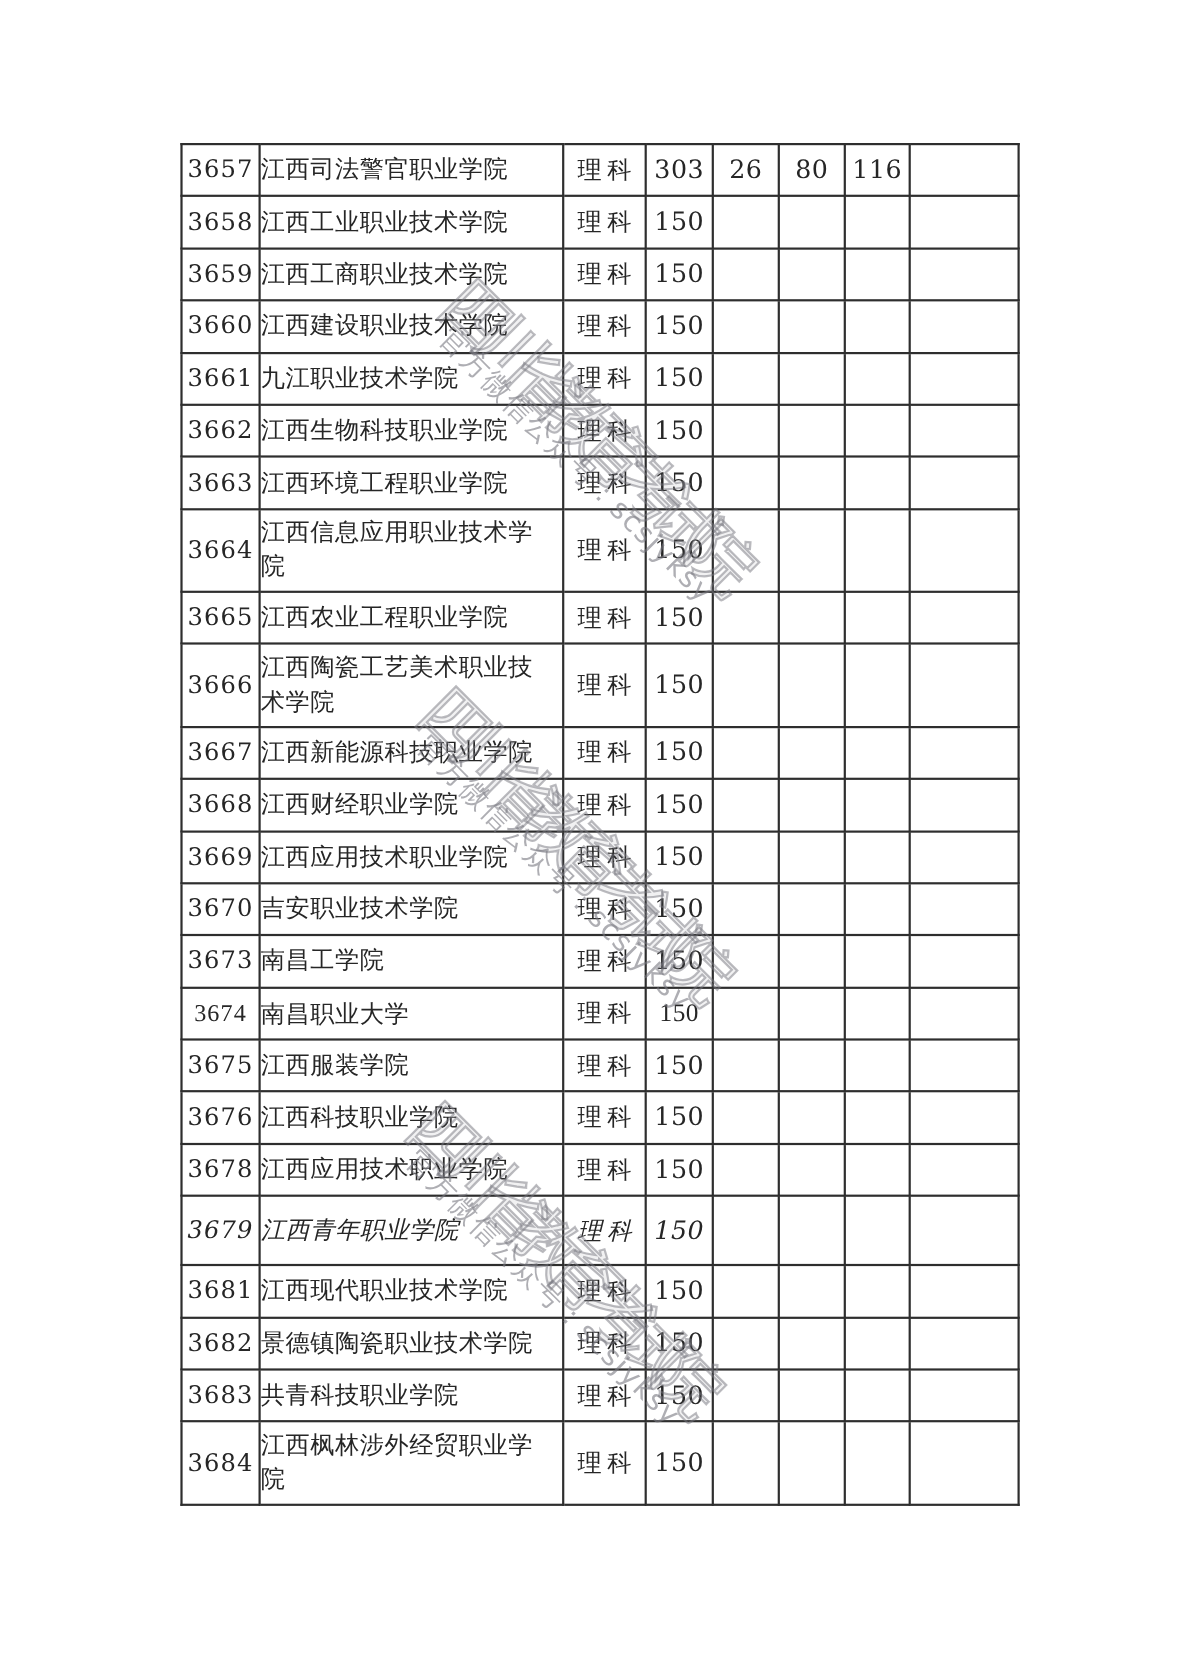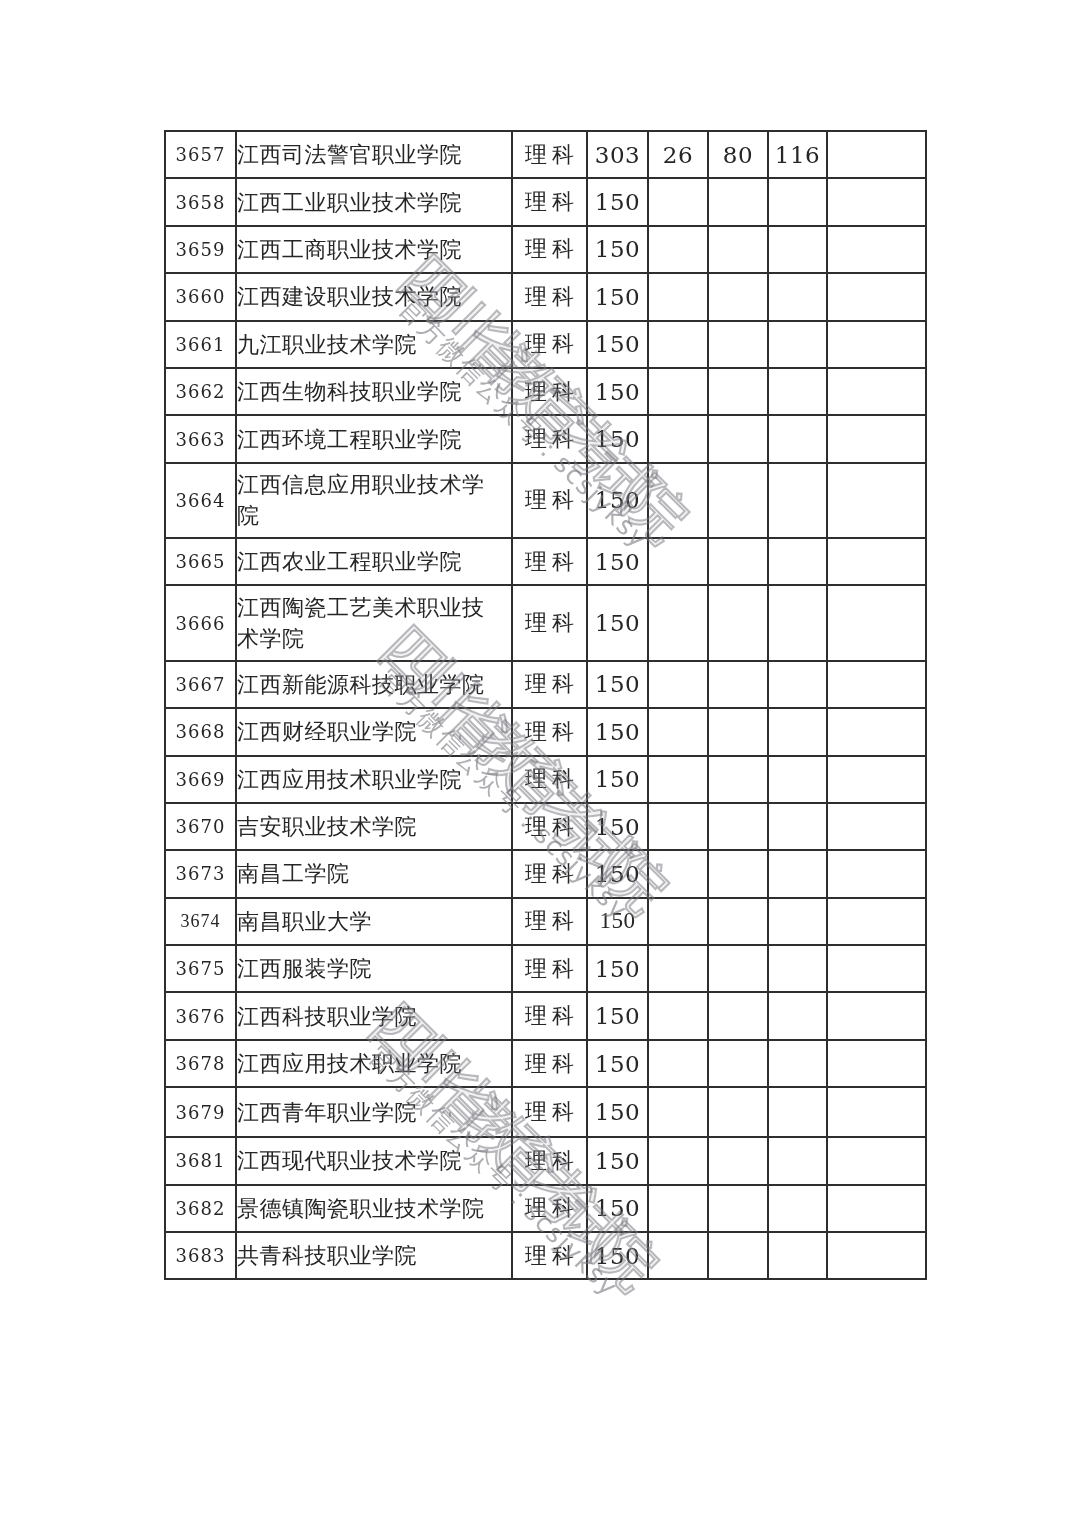--- a/index.html
+++ b/index.html
@@ -16,21 +16,21 @@
     width:761px;
     border-collapse:collapse;
     table-layout:fixed;
   }
   table.score-table td{
     border:2px solid #2e2e2e;
     vertical-align:middle;
     overflow:hidden;
     padding:0;
   }
-  td.c-code{text-align:center;font-size:18px;letter-spacing:1px;}
+  td.c-code{text-align:center;font-size:22px;letter-spacing:1px;}
   td.c-name{padding-left:10px;font-size:22px;letter-spacing:0.5px;}
   .name-line{line-height:31px;}
   td.c-subj{text-align:center;font-size:22px;letter-spacing:5px;text-indent:5px;}
   td.c-score,td.c-n{text-align:center;font-size:23px;letter-spacing:0.5px;}
   
   .watermark-layer{position:absolute;left:0;top:0;width:100%;height:100%;pointer-events:none;}
   .wm{
     position:absolute;
     transform:rotate(45deg);
     transform-origin:0 0;
@@ -294,21 +294,21 @@
           <td class="c-name">
             <div class="name-line">江西应用技术职业学院</div>
           </td>
           <td class="c-subj">理科</td>
           <td class="c-score">150</td>
           <td class="c-n"></td>
           <td class="c-n"></td>
           <td class="c-n"></td>
           <td class="c-n c-last"></td>
         </tr>
-        <tr style="height: 50px;">
+        <tr style="height: 63px; font-style: italic;">
           <td class="c-code">3679</td>
           <td class="c-name">
             <div class="name-line">江西青年职业学院</div>
           </td>
           <td class="c-subj">理科</td>
           <td class="c-score">150</td>
           <td class="c-n"></td>
           <td class="c-n"></td>
           <td class="c-n"></td>
           <td class="c-n c-last"></td>
@@ -334,20 +334,33 @@
           <td class="c-score">150</td>
           <td class="c-n"></td>
           <td class="c-n"></td>
           <td class="c-n"></td>
           <td class="c-n c-last"></td>
         </tr>
         <tr style="height: 47.4px;">
           <td class="c-code">3683</td>
           <td class="c-name">
             <div class="name-line">共青科技职业学院</div>
+          </td>
+          <td class="c-subj">理科</td>
+          <td class="c-score">150</td>
+          <td class="c-n"></td>
+          <td class="c-n"></td>
+          <td class="c-n"></td>
+          <td class="c-n c-last"></td>
+        </tr>
+        <tr style="height: 75.3px;">
+          <td class="c-code">3684</td>
+          <td class="c-name">
+            <div class="name-line">江西枫林涉外经贸职业学</div>
+            <div class="name-line">院</div>
           </td>
           <td class="c-subj">理科</td>
           <td class="c-score">150</td>
           <td class="c-n"></td>
           <td class="c-n"></td>
           <td class="c-n"></td>
           <td class="c-n c-last"></td>
         </tr>
       </tbody>
   </table>

